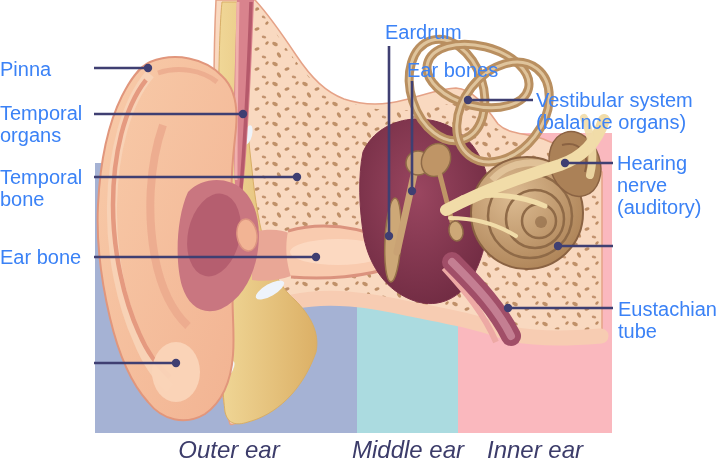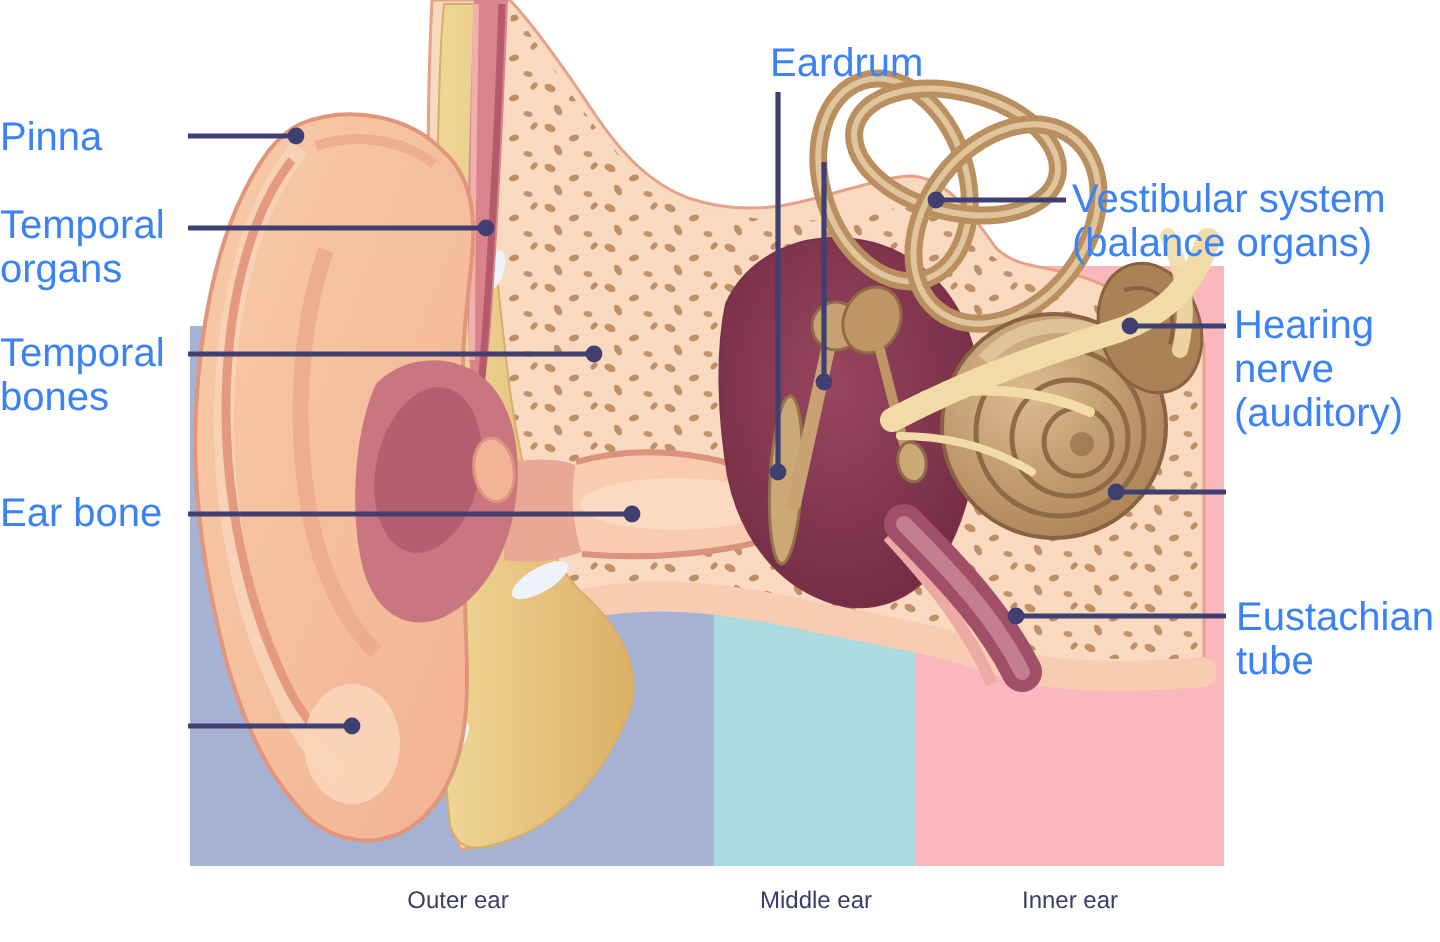--- a/index.html
+++ b/index.html
@@ -1,21 +1,21 @@
 <!DOCTYPE html>
 <html><head>
 <meta charset="utf-8">
 <style>
   html,body{margin:0;padding:0;background:#ffffff;}
   #stage{position:relative;width:720px;height:471px;background:#ffffff;overflow:hidden;
          font-family:"Liberation Sans","DejaVu Sans",sans-serif;}
   #art{position:absolute;left:0;top:0;}
   .lbl{position:absolute;color:#3b82f6;font-size:20px;line-height:22px;font-weight:400;}
   .lbl.right{}
-  .region{position:absolute;color:#3c3c6a;font-size:12px;line-height:20px;
+  .region{position:absolute;color:#3c3c6a;font-size:24px;line-height:20px;font-style:italic;
           font-weight:400;text-align:center;}
 </style>
 </head>
 <body>
 
 <div id="stage">
 
 <svg id="art" width="720" height="471" viewBox="0 0 720 471">
   <defs>
     <pattern id="sp" width="30" height="20" patternUnits="userSpaceOnUse">
@@ -173,23 +173,24 @@
     <circle cx="412" cy="191" r="4.2"></circle>
         <circle cx="468" cy="100" r="4.2"></circle>
     <circle cx="565" cy="163" r="4.2"></circle>
         <circle cx="558" cy="246" r="4.2"></circle>
     <circle cx="508" cy="308" r="4.2"></circle>
   </g>
 </svg>
 
 <div class="lbl right" style="left:0;width:88px;top:58px">Pinna</div>
 <div class="lbl right" style="left:0;width:88px;top:102px">Temporal organs</div>
-<div class="lbl right" style="left:0;width:88px;top:166px">Temporal bones</div>
+<div class="lbl right" style="left:0;width:88px;top:166px">Temporal bone</div>
 <div class="lbl right" style="left:0;width:93px;top:246px">Ear bone</div>
 <div class="lbl" style="left:385px;top:21px">Eardrum</div>
+<div class="lbl" style="left:407px;top:59px">Ear bones</div>
 <div class="lbl" style="left:536px;top:89px;width:200px">Vestibular system (balance organs)</div>
 <div class="lbl" style="left:617px;top:152px;width:104px">Hearing nerve (auditory)</div>
 <div class="lbl" style="left:618px;top:298px;width:110px">Eustachian tube</div>
 
 <div class="region" style="left:149px;width:160px;top:440px">Outer ear</div>
 <div class="region" style="left:328px;width:160px;top:440px">Middle ear</div>
 <div class="region" style="left:455px;width:160px;top:440px">Inner ear</div>
 
 </div>
 

